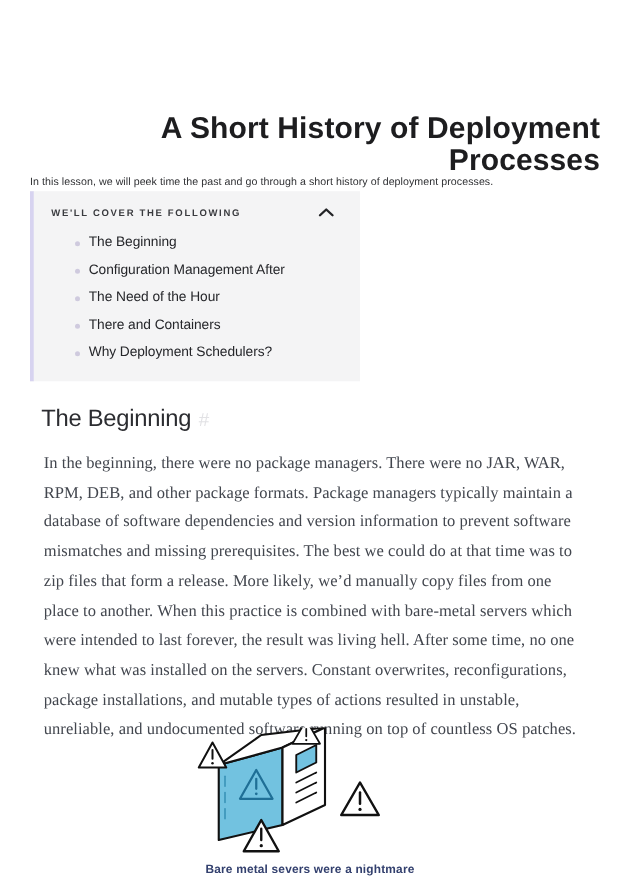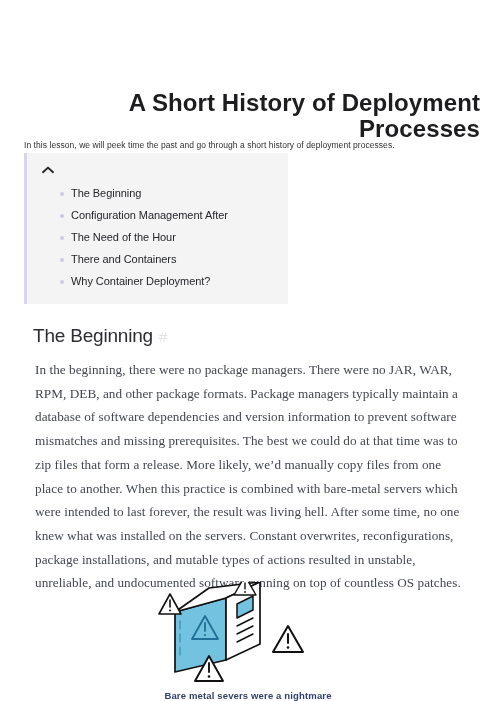--- a/index.html
+++ b/index.html
@@ -185,20 +185,21 @@
 <body>
 
 <div class="page">
 
   <h1 class="lesson-title">A Short History of Deployment Processes</h1>
 
   <p class="intro-text">In this lesson, we will peek time the past and go through a short history of deployment processes.</p>
 
   <section class="toc-box">
     <div class="toc-header">
+      <span class="toc-header-label">WE'LL COVER THE FOLLOWING</span>
       <span class="chevron-up">
         <svg viewBox="0 0 14 10" width="14" height="10" aria-hidden="true">
           <path d="M2 7.2 L7 2.6 L12 7.2" fill="none" stroke="#232427" stroke-width="1.9" stroke-linecap="round" stroke-linejoin="round"></path>
         </svg>
       </span>
     </div>
 
     <ul class="toc-list">
       <li class="toc-item">
         <span class="toc-bullet"></span>
@@ -211,21 +212,21 @@
       <li class="toc-item">
         <span class="toc-bullet"></span>
         <span class="toc-item-label">The Need of the Hour</span>
       </li>
       <li class="toc-item">
         <span class="toc-bullet"></span>
         <span class="toc-item-label">There and Containers</span>
       </li>
       <li class="toc-item">
         <span class="toc-bullet"></span>
-        <span class="toc-item-label">Why Container Deployment?</span>
+        <span class="toc-item-label">Why Deployment Schedulers?</span>
       </li>
     </ul>
   </section>
 
   <h2 class="section-heading">
     <span>The Beginning</span>
     <a class="anchor-hash" href="#">#</a>
   </h2>
 
   <p class="body-paragraph">In the beginning, there were no package managers. There were no JAR, WAR, RPM, DEB, and other package formats. Package managers typically maintain a database of software dependencies and version information to prevent software mismatches and missing prerequisites. The best we could do at that time was to zip files that form a release. More likely, we’d manually copy files from one place to another. When this practice is combined with bare-metal servers which were intended to last forever, the result was living hell. After some time, no one knew what was installed on the servers. Constant overwrites, reconfigurations, package installations, and mutable types of actions resulted in unstable, unreliable, and undocumented software running on top of countless OS patches.</p>

